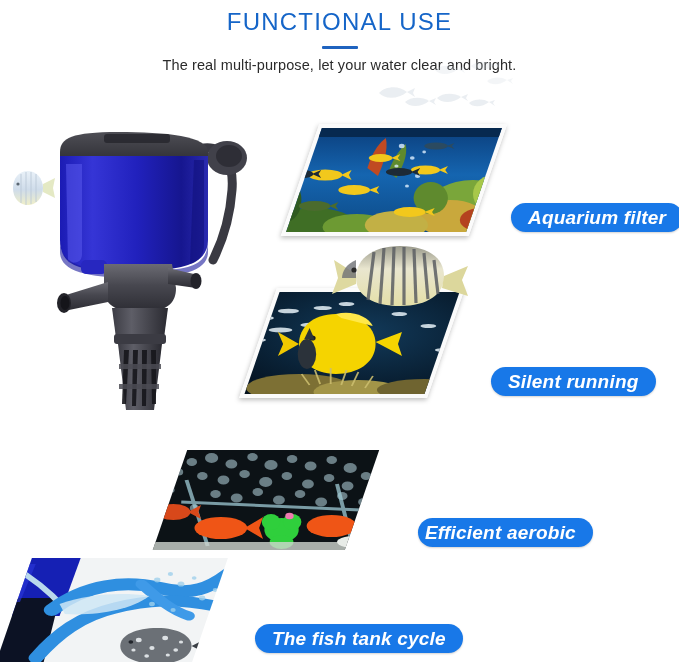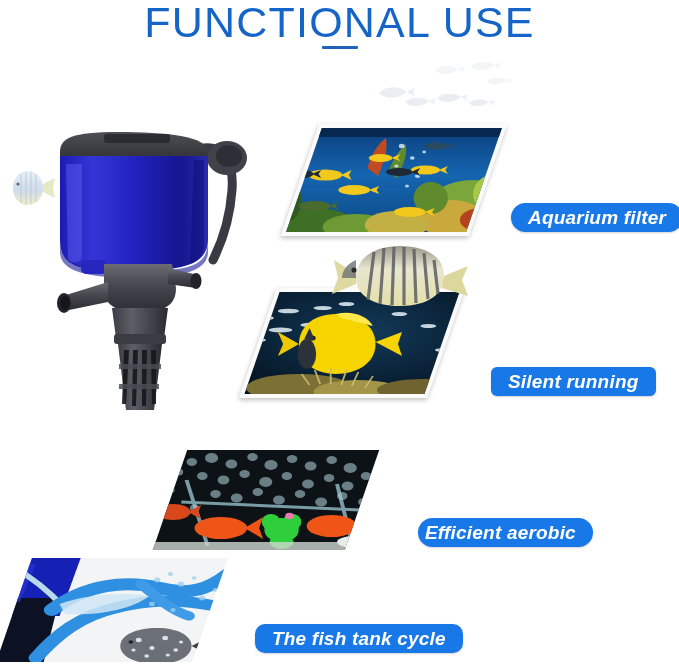--- a/index.html
+++ b/index.html
@@ -21,21 +21,21 @@
     position: absolute;
     left: 0; top: 0;
     width: 679px;
     height: 112px;
   }
   #page-title {
     position: absolute;
     left: 0; top: 2px;
     width: 679px;
     text-align: center;
-    font-size: 43px;
+    font-size: 24px;
     letter-spacing: 1.2px;
     font-weight: 400;
     color: #1565c8;
     line-height: 40px;
     white-space: nowrap;
   }
   #title-divider {
     position: absolute;
     left: 50%;
     margin-left: -18px;
@@ -122,30 +122,31 @@
     font-style: italic;
     font-weight: bold;
     font-size: 19px;
     letter-spacing: 0.2px;
     white-space: nowrap;
     padding: 0 17px;
     height: 29px;
     box-shadow: 0 1px 2px rgba(0,0,0,0.18);
   }
   #badge-aquarium-filter { left: 511px; top: 203px; }
-  #badge-silent-running  { left: 491px; top: 367px; border-radius: 6px; }
+  #badge-silent-running  { left: 491px; top: 367px; }
   #badge-efficient-aerobic { left: 418px; top: 518px; padding-left: 7px; }
-  #badge-fish-tank-cycle { left: 255px; top: 624px; border-radius: 10px; }
+  #badge-fish-tank-cycle { left: 255px; top: 624px; }
 </style>
 </head>
 <body>
 
 <div id="header">
   <div id="page-title">FUNCTIONAL USE</div>
   <div id="title-divider"></div>
+  <div id="page-subtitle">The real multi-purpose, let your water clear and bright.</div>
 
   <svg id="fish-school-watermark" viewBox="0 0 145 52">
     <g fill="#c9d2db" opacity="0.75">
       <g transform="translate(4,30)">
         <path d="M0 5 C6 -2 20 -3 28 4 C20 11 6 12 0 5 Z"></path>
         <path d="M28 4 L36 0 L34 5 L36 9 Z"></path>
       </g>
       <g transform="translate(30,40)">
         <path d="M0 4 C5 -1 17 -2 24 3 C17 9 5 10 0 4 Z"></path>
         <path d="M24 3 L31 0 L29 4 L31 7 Z"></path>

